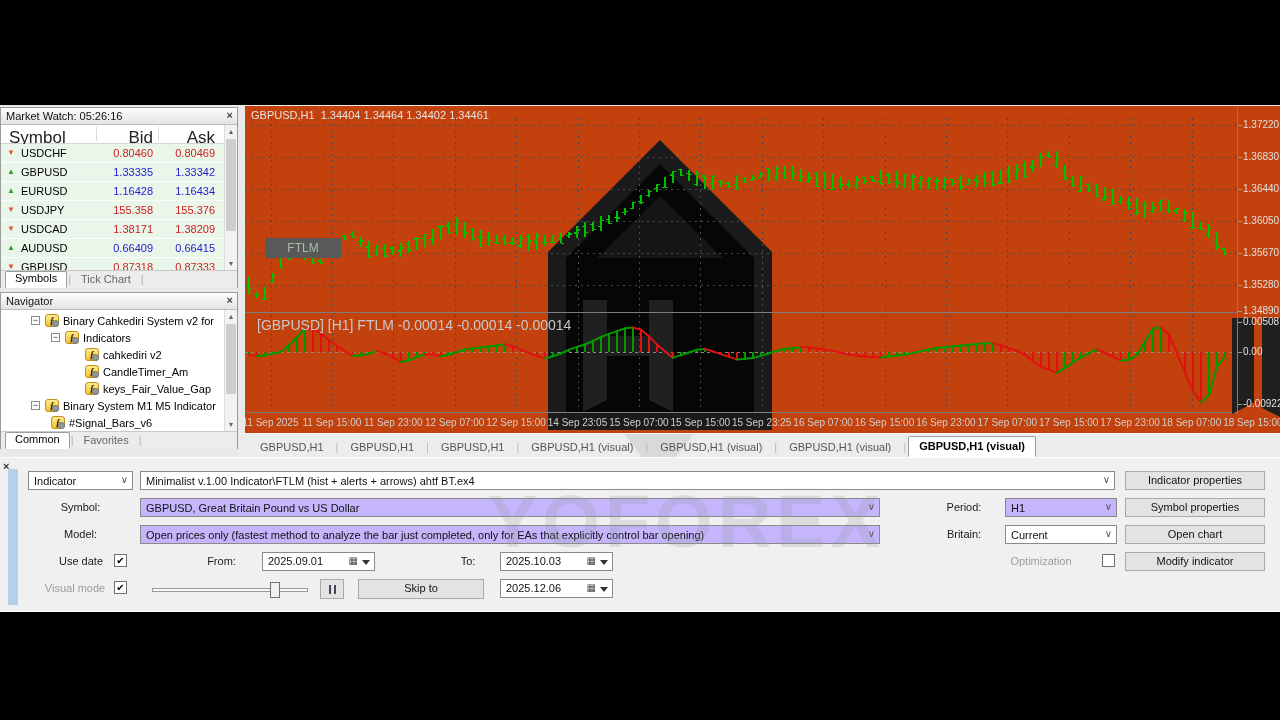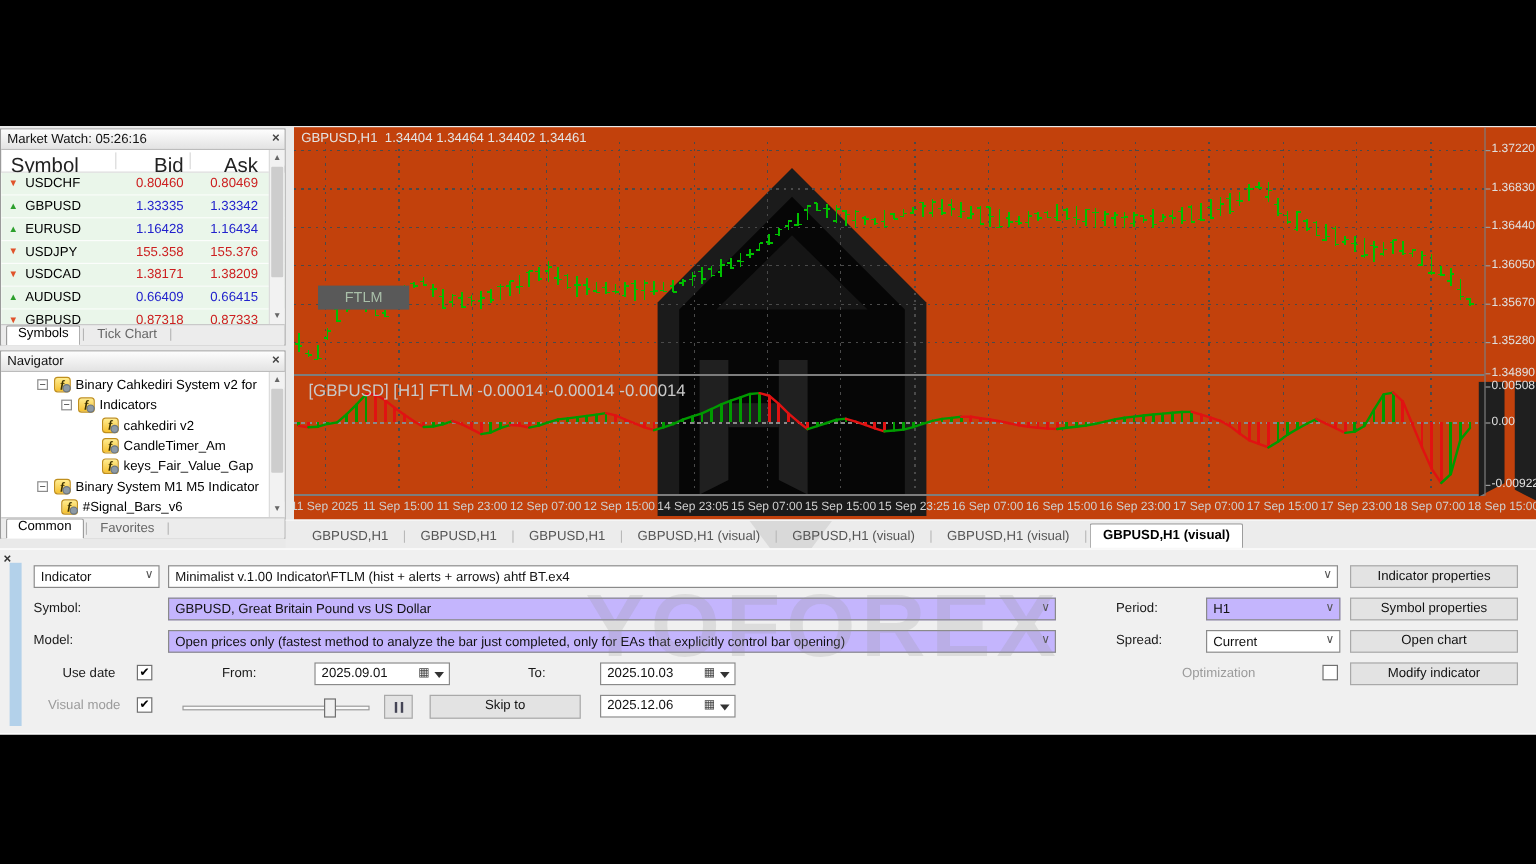--- a/index.html
+++ b/index.html
@@ -79,21 +79,21 @@
     border-radius:2px 2px 0 0;font-weight:bold;color:#000}
   .csep{position:relative;z-index:1;color:#b8b8b8;padding:3px 2px 4px 2px}
   #tabbar-watermark{position:absolute;left:380px;top:0;width:82px;height:24px;background:#d9d9d9;
     clip-path:polygon(8% 0,92% 0,70% 100%,30% 100%);z-index:0}
 
   
   #tester{position:absolute;left:0;top:352px;width:1280px;height:155px;background:#f0f0f0;
     border-top:1px solid #fff;border-bottom:1px solid #fff}
   #tester-close{position:absolute;left:3px;top:2px;font-size:11px;font-weight:bold;color:#333}
   #tester-grip{position:absolute;left:8px;top:11px;width:10px;height:136px;background:#b3d1ea}
-  .tlabel2{position:absolute;text-align:left;color:#1a1a1a;line-height:19px}
+  .tlabel2{position:absolute;text-align:center;color:#1a1a1a;line-height:19px}
   .tlabel2.dis{color:#9b9b9b}
   .combo{position:absolute;height:19px;background:#fff;border:1px solid #8a8a8a;display:flex;
     align-items:center;padding:0 18px 0 5px;white-space:nowrap;overflow:hidden}
   .combo.gray{background:#c4b5fd}
   .chev{position:absolute;right:4px;top:2px;color:#555;font-size:10px}
   .tbtn{position:absolute;width:140px;height:19px;background:#e3e3e3;border:1px solid #a9a9a9;
     text-align:center;line-height:17px;color:#111}
   .cb{position:absolute;width:13px;height:13px;background:#fff;border:1px solid #707070;
     font-size:10px;line-height:11px;text-align:center;color:#000}
   .datefield{position:absolute;width:113px;height:19px;background:#fff;border:1px solid #8a8a8a}
@@ -994,21 +994,21 @@
       <span>H1</span>
       <span class="chev">∨</span>
     </div>
     <div class="tbtn" style="left:1125px;top:40px">Symbol properties</div>
 
     <span class="tlabel2" style="left:28px;top:67px;width:105px">Model:</span>
     <div class="combo gray" style="left:140px;top:67px;width:740px">
       <span>Open prices only (fastest method to analyze the bar just completed, only for EAs that explicitly control bar opening)</span>
       <span class="chev">∨</span>
     </div>
-    <span class="tlabel2" style="left:930px;top:67px;width:68px">Spread:</span>
+    <span class="tlabel2" style="left:930px;top:67px;width:68px">Britain:</span>
     <div class="combo" style="left:1005px;top:67px;width:112px">
       <span>Current</span>
       <span class="chev">∨</span>
     </div>
     <div class="tbtn" style="left:1125px;top:67px">Open chart</div>
 
     <span class="tlabel2" style="left:52px;top:94px;width:58px">Use date</span>
     <div class="cb" style="left:114px;top:96px"><span>✔</span></div>
     <span class="tlabel2" style="left:185px;top:94px;width:73px">From:</span>
     <div class="datefield" style="left:262px;top:94px">

